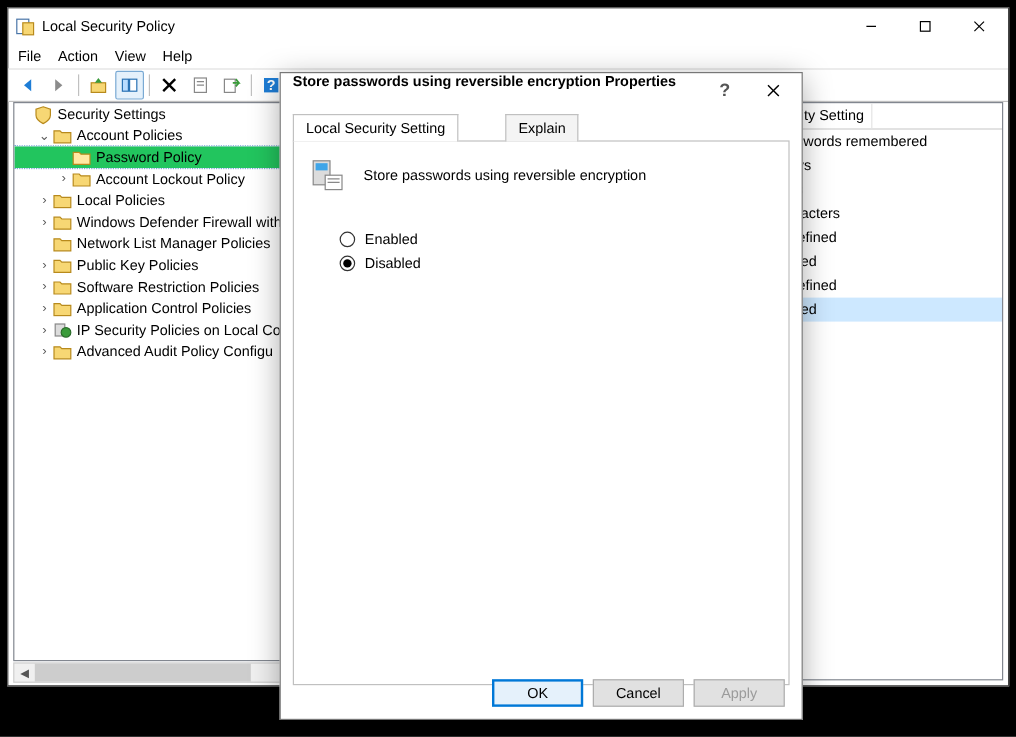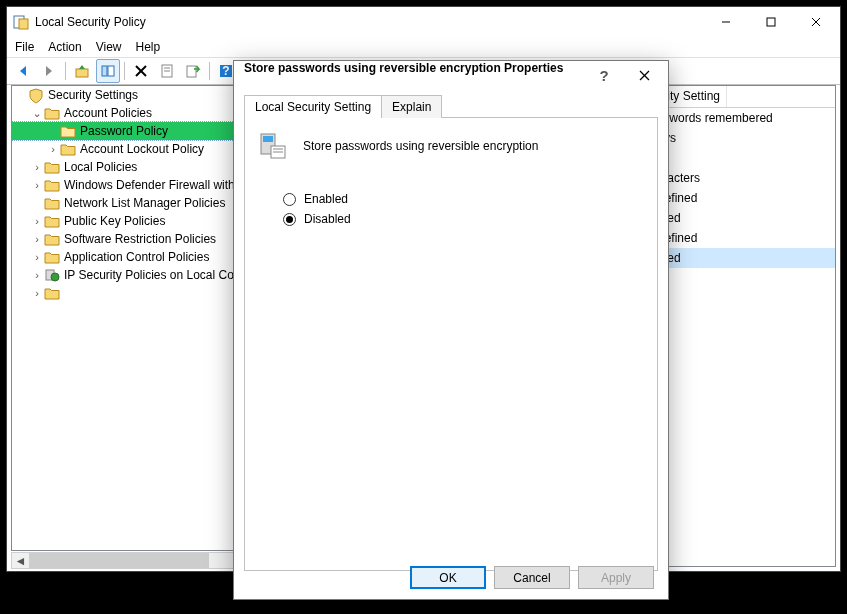--- a/index.html
+++ b/index.html
@@ -39,21 +39,21 @@
   .list-row div:last-child { padding-left:4px;}
   .list-row.sel { background:#cde8ff;}
   .doc-icon { width:14px; height:16px;}
   
   .dialog { position:absolute; left:233px; top:60px; width:436px; height:540px; background:#fff; border:1px solid #777; box-shadow:0 6px 24px rgba(0,0,0,.35);}
   .dlg-title { height:32px; display:flex; align-items:flex-start; padding:0 4px 0 10px;font-weight:bold;}
   .dlg-title .t { flex:0 0 auto;}
   .dlg-title .winctrl { margin-left:auto;}
   .dlg-title .winbtn { width:40px; height:28px;}
   .tabs { position:absolute; top:34px; left:10px; right:10px;}
-  .tabstrip { display:flex;}
+  .tabstrip { display:flex;gap:40px;}
   .tab { padding:4px 10px; border:1px solid #c0c0c0; border-bottom:none; background:#f4f4f4; margin-right:-1px; position:relative;}
   .tab.active { background:#fff; z-index:2;}
   .tabpanel { border:1px solid #c0c0c0; height:454px; background:#fff; margin-top:-1px; padding:12px;}
   .poltitle { display:flex; align-items:center; gap:14px; margin-bottom:30px;}
   .srv-icon { width:32px; height:32px;}
   .radio { display:flex; align-items:center; gap:8px; margin:6px 0 6px 26px;}
   .radio .r { width:13px; height:13px; border:1px solid #333; border-radius:50%; display:flex; align-items:center; justify-content:center;}
   .radio .r .dot { width:7px; height:7px; border-radius:50%; background:#000;}
   .dlg-buttons { position:absolute; bottom:10px; right:14px; display:flex; gap:8px;}
   .btn { width:76px; height:23px; border:1px solid #adadad; background:#e1e1e1; display:flex; align-items:center; justify-content:center;}
@@ -279,20 +279,21 @@
             </div>
           </li>
           <li>
             <div class="row" style="padding-left:18px">
               <span class="exp">›</span>
               <span class="fld">
                 <svg width="16" height="14">
                   <path d="M1 3 L6 3 L7.5 4.5 L15 4.5 L15 13 L1 13 Z" fill="#f7d774" stroke="#b88a1c"></path>
                 </svg>
               </span>
+              <span class="lbl">Advanced Audit Policy Configu</span>
             </div>
           </li>
         </ul>
     </div>
     <div class="hscroll">
       <div class="arr">◄</div>
       <div class="track">
           <div class="thumb"></div>
         </div>
       <div class="arr">►</div>

